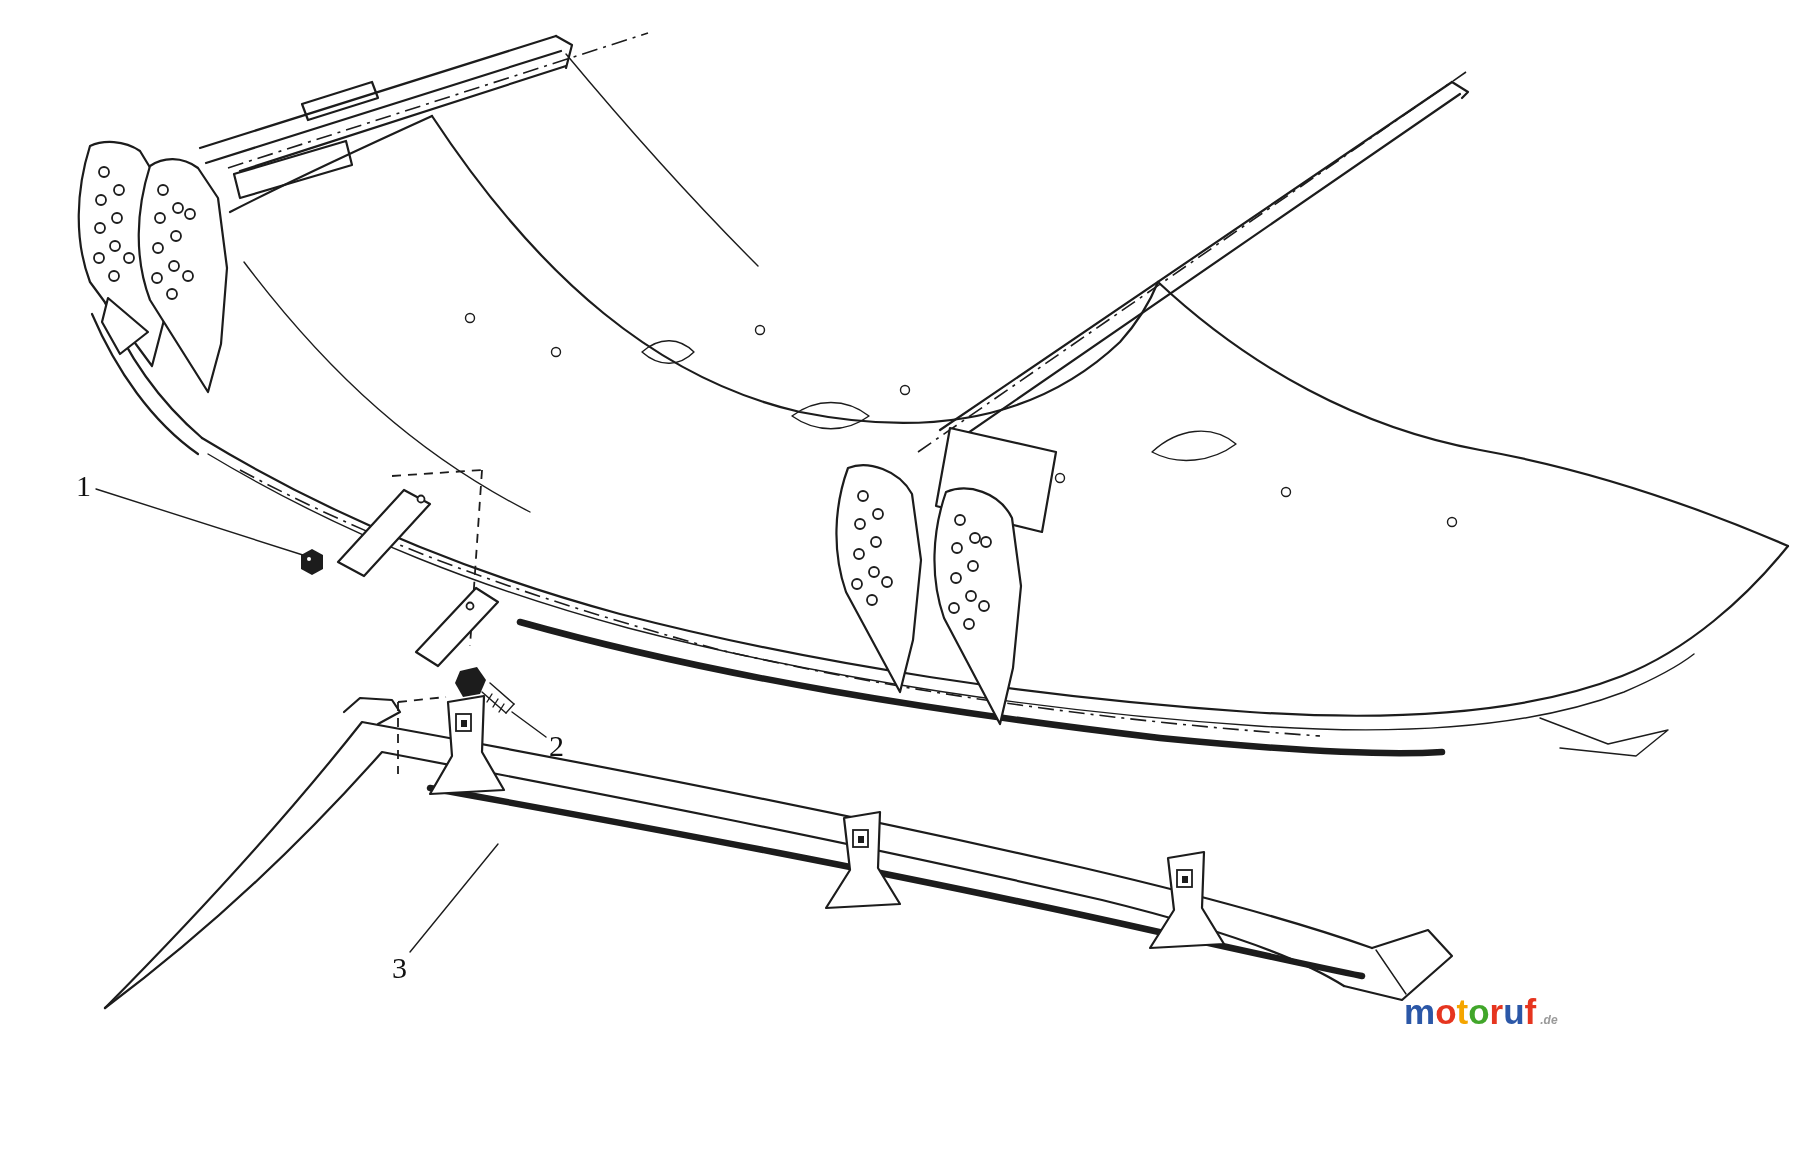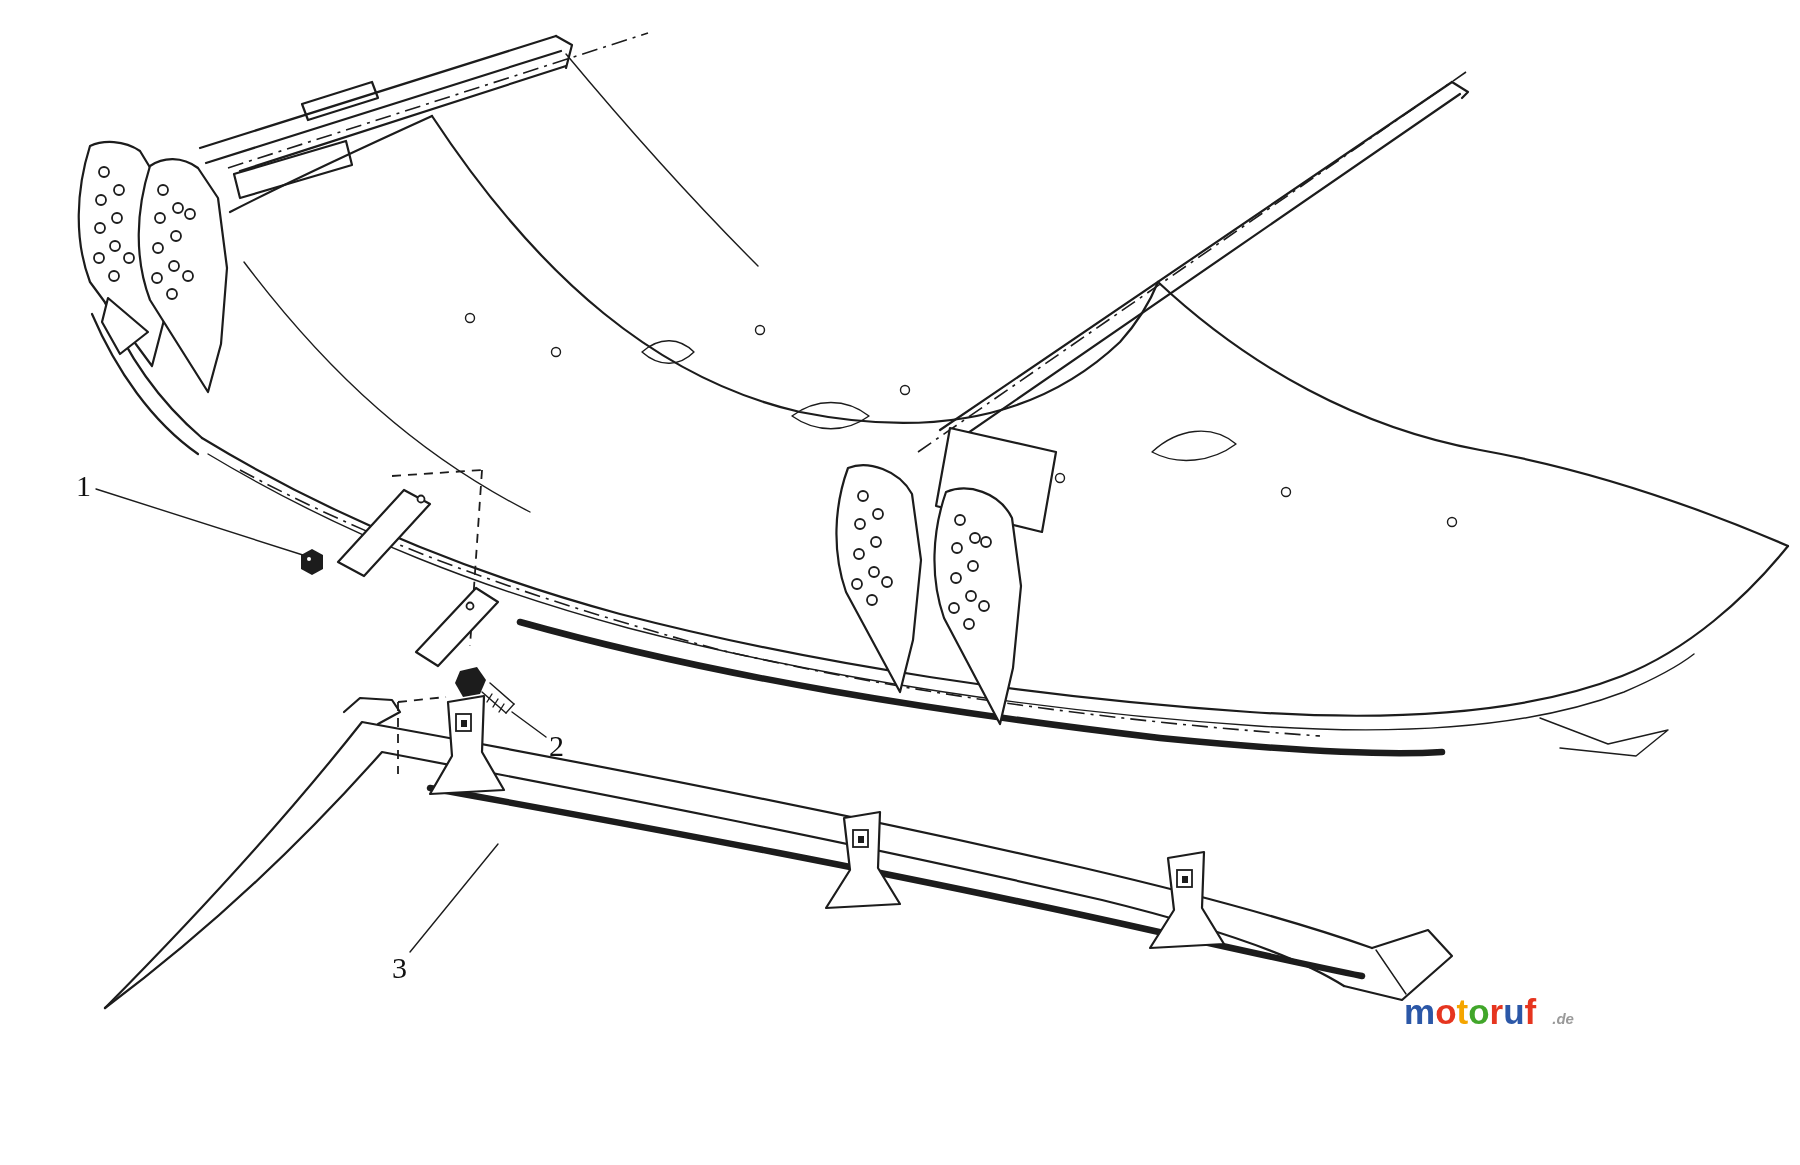--- a/index.html
+++ b/index.html
@@ -32,21 +32,21 @@
     top: 994px;
     display: flex;
     align-items: baseline;
     font-family: "Liberation Sans", sans-serif;
     font-weight: bold;
     font-size: 35px;
     line-height: 1;
     user-select: none;
   }
   .logo .ll { display: inline-block; }
-  .logo .ld { font-size: 15px; margin-left: 16px; font-weight: bold; font-style: italic; }
+  .logo .ld { font-size: 12px; margin-left: 4px; font-weight: bold; font-style: italic; }
 </style>
 </head>
 <body>
 
 <div class="stage">
 
   <svg class="diagram" width="1800" height="1165" viewBox="0 0 1800 1165">
 
     <g>
       <path class="ln" d="M 200,148 L 556,36"></path>

